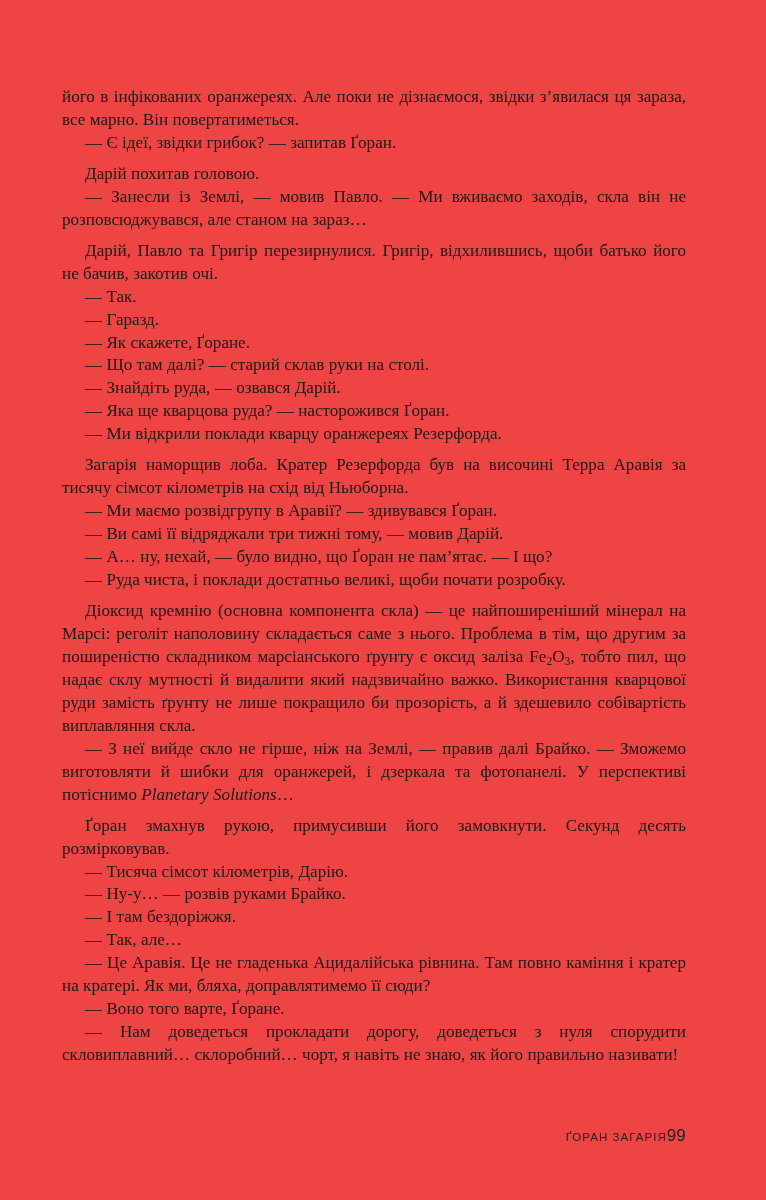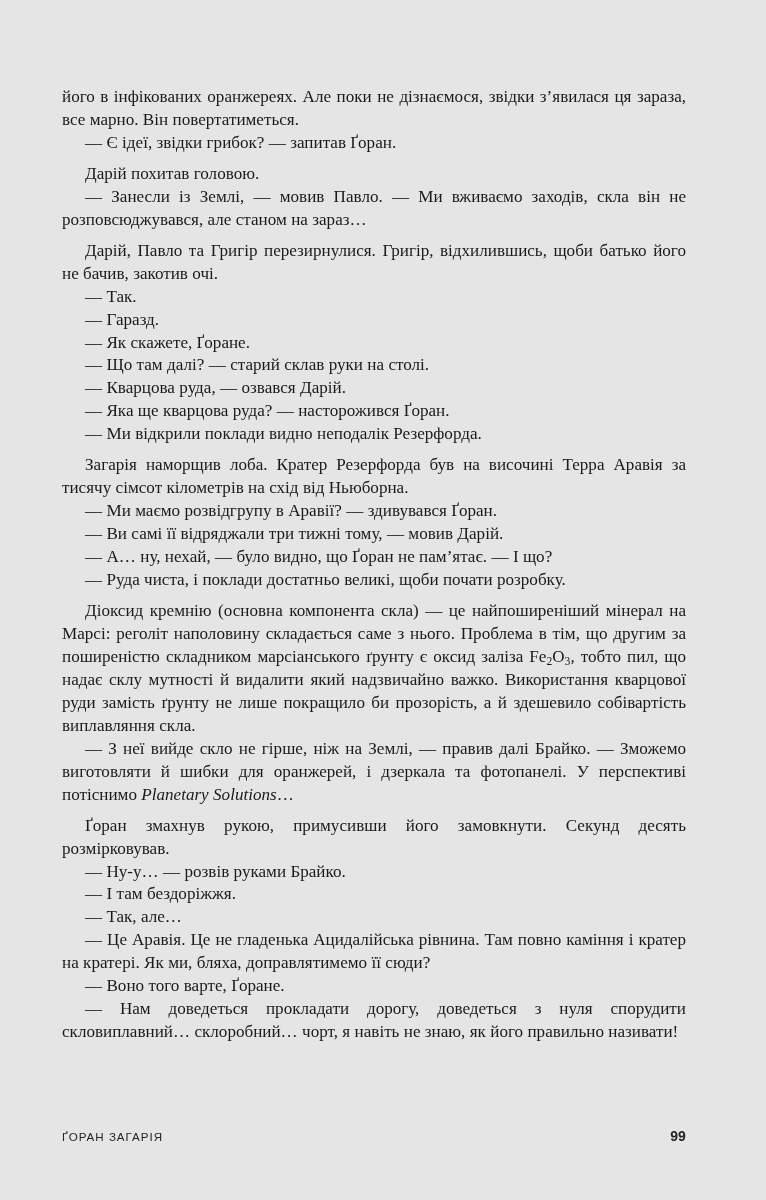--- a/index.html
+++ b/index.html
@@ -18,21 +18,21 @@
     color: #1a1a1a;
     -webkit-font-smoothing: antialiased;
   }
 
   .page {
     position: absolute;
     left: 0;
     top: 0;
     width: 766px;
     height: 1200px;
-    background: #e5e5e5;
+    background: #ef4444;
   }
 
   
   .textblock {
     position: absolute;
     left: 62px;
     top: 86px;
     width: 624px;
   }
 
@@ -81,36 +81,36 @@
 
   
   .footer {
     position: absolute;
     left: 62px;
     top: 1126px;
     width: 624px;
     height: 20px;
     display: flex;
     align-items: center;
-    justify-content: space-between;
+    justify-content: flex-end;
   }
 
   .running-head {
     font-family: "Liberation Sans", "DejaVu Sans", sans-serif;
     font-size: 11.6px;
     letter-spacing: 0.085em;
     color: #232323;
     text-transform: uppercase;
     white-space: nowrap;
   }
 
   .folio {
     font-family: "Liberation Sans", "DejaVu Sans", sans-serif;
-    font-size: 14px;
-    font-weight: bold;
+    font-size: 17px;
+    font-weight: normal;
     color: #232323;
     letter-spacing: 0.01em;
   }
 </style>
 </head>
 <body>
 
 <div class="page">
 
   <div class="textblock">
@@ -127,42 +127,43 @@
     <p class="para indent">Дарій, Павло та Григір перезирнулися. Григір, відхилившись, щоби батько його не бачив, закотив очі.</p>
 
     <p class="para dialogue single">— Так.</p>
 
     <p class="para dialogue single">— Гаразд.</p>
 
     <p class="para dialogue single">— Як скажете, Ґоране.</p>
 
     <p class="para dialogue single">— Що там далі? — старий склав руки на столі.</p>
 
-    <p class="para dialogue single">— Кварцова руда, — озвався Дарій.</p>
+    <p class="para dialogue single">— Знайдіть руда, — озвався Дарій.</p>
 
     <p class="para dialogue single">— Яка ще кварцова руда? — насторожився Ґоран.</p>
 
-    <p class="para dialogue single">— Ми відкрили поклади видно неподалік Резерфорда.</p>
+    <p class="para dialogue single">— Ми відкрили поклади кварцу оранжереях Резерфорда.</p>
 
     <p class="para indent">Загарія наморщив лоба. Кратер Резерфорда був на височині Терра Ара­вія за тисячу сімсот кілометрів на схід від Ньюборна.</p>
 
     <p class="para dialogue single">— Ми маємо розвідгрупу в Аравії? — здивувався Ґоран.</p>
 
     <p class="para dialogue single">— Ви самі її відряджали три тижні тому, — мовив Дарій.</p>
 
     <p class="para dialogue single">— А… ну, нехай, — було видно, що Ґоран не пам’ятає. — І що?</p>
 
     <p class="para dialogue single">— Руда чиста, і поклади достатньо великі, щоби почати розробку.</p>
 
     <p class="para indent"><span>Діоксид кремнію (основна компонента скла) — це найпоширеніший мінерал на Марсі: реголіт наполовину складається саме з нього. Пробле­ма в тім, що другим за поширеністю складником марсіанського ґрунту є оксид заліза Fe</span><sub>2</sub><span>O</span><sub>3</sub><span>, тобто пил, що надає склу мутності й видалити який надзвичайно важко. Використання кварцової руди замість ґрунту не лише покращило би прозорість, а й здешевило собівартість виплавляння скла.</span></p>
 
     <p class="para dialogue"><span>— З неї вийде скло не гірше, ніж на Землі, — правив далі Брайко. — Змо­жемо виготовляти й шибки для оранжерей, і дзеркала та фотопанелі. У пер­спективі потіснимо </span><span class="latin">Planetary Solutions</span><span>…</span></p>
 
     <p class="para indent">Ґоран змахнув рукою, примусивши його замовкнути. Секунд десять розмірковував.</p>
 
+    <p class="para dialogue single">— Тисяча сімсот кілометрів, Дарію.</p>
 
     <p class="para dialogue single">— Ну-у… — розвів руками Брайко.</p>
 
     <p class="para dialogue single">— І там бездоріжжя.</p>
 
     <p class="para dialogue single">— Так, але…</p>
 
     <p class="para dialogue">— Це Аравія. Це не гладенька Ацидалійська рівнина. Там повно каміння і кратер на кратері. Як ми, бляха, доправлятимемо її сюди?</p>
 
     <p class="para dialogue single">— Воно того варте, Ґоране.</p>

